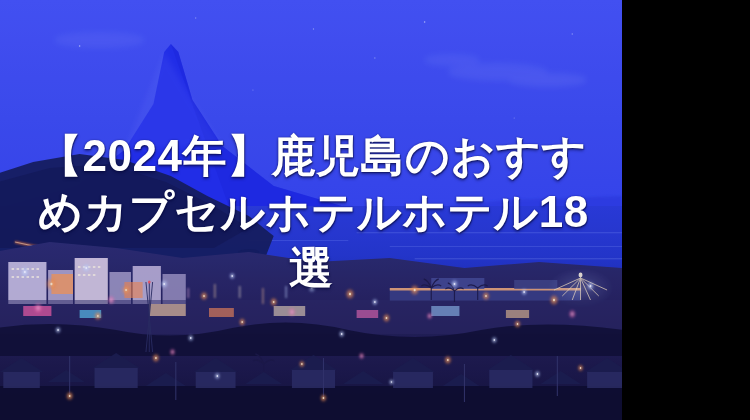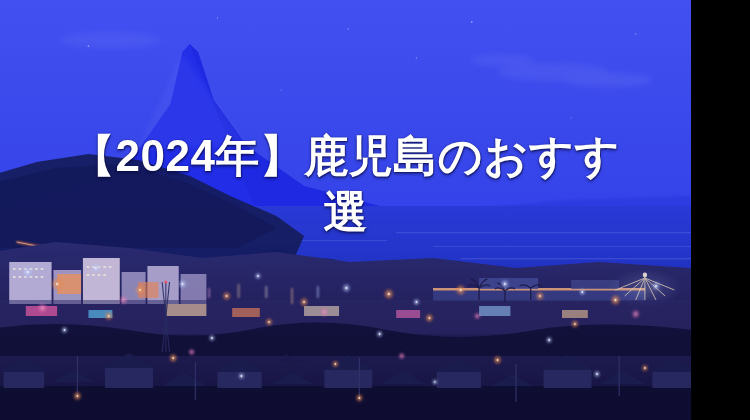--- a/index.html
+++ b/index.html
@@ -3,21 +3,21 @@
 <meta charset="utf-8">
 <title>Kagoshima capsule hotel article hero</title>
 <style>
   html, body {
     margin: 0;
     padding: 0;
     background: #000;
   }
   #hero {
     position: relative;
-    width: 691px;
+    width: 622px;
     height: 420px;
     overflow: hidden;
     font-family: "Liberation Sans", "DejaVu Sans", sans-serif;
     background: #3d4cee;
     user-select: none;
   }
   #scene {
     position: absolute;
     inset: 0;
     width: 100%;
@@ -377,16 +377,17 @@
         <rect x="344" y="286" width="2" height="12" fill="#cfe2ff"></rect>
         <rect x="226" y="288" width="2" height="10" fill="#ffb9e0"></rect>
       </g>
 
       <rect x="0" y="0" width="750" height="420" fill="#2a31d8" opacity=".10"></rect>
     </g>
   </svg>
 
   <div id="title-overlay">
     <span class="title-line l1">【2024年】鹿児島のおすす</span>
+    <span class="title-line l2">めカプセルホテルホテル18</span>
     <span class="title-line l3">選</span>
   </div>
 
 </div>
 
 </body></html>

